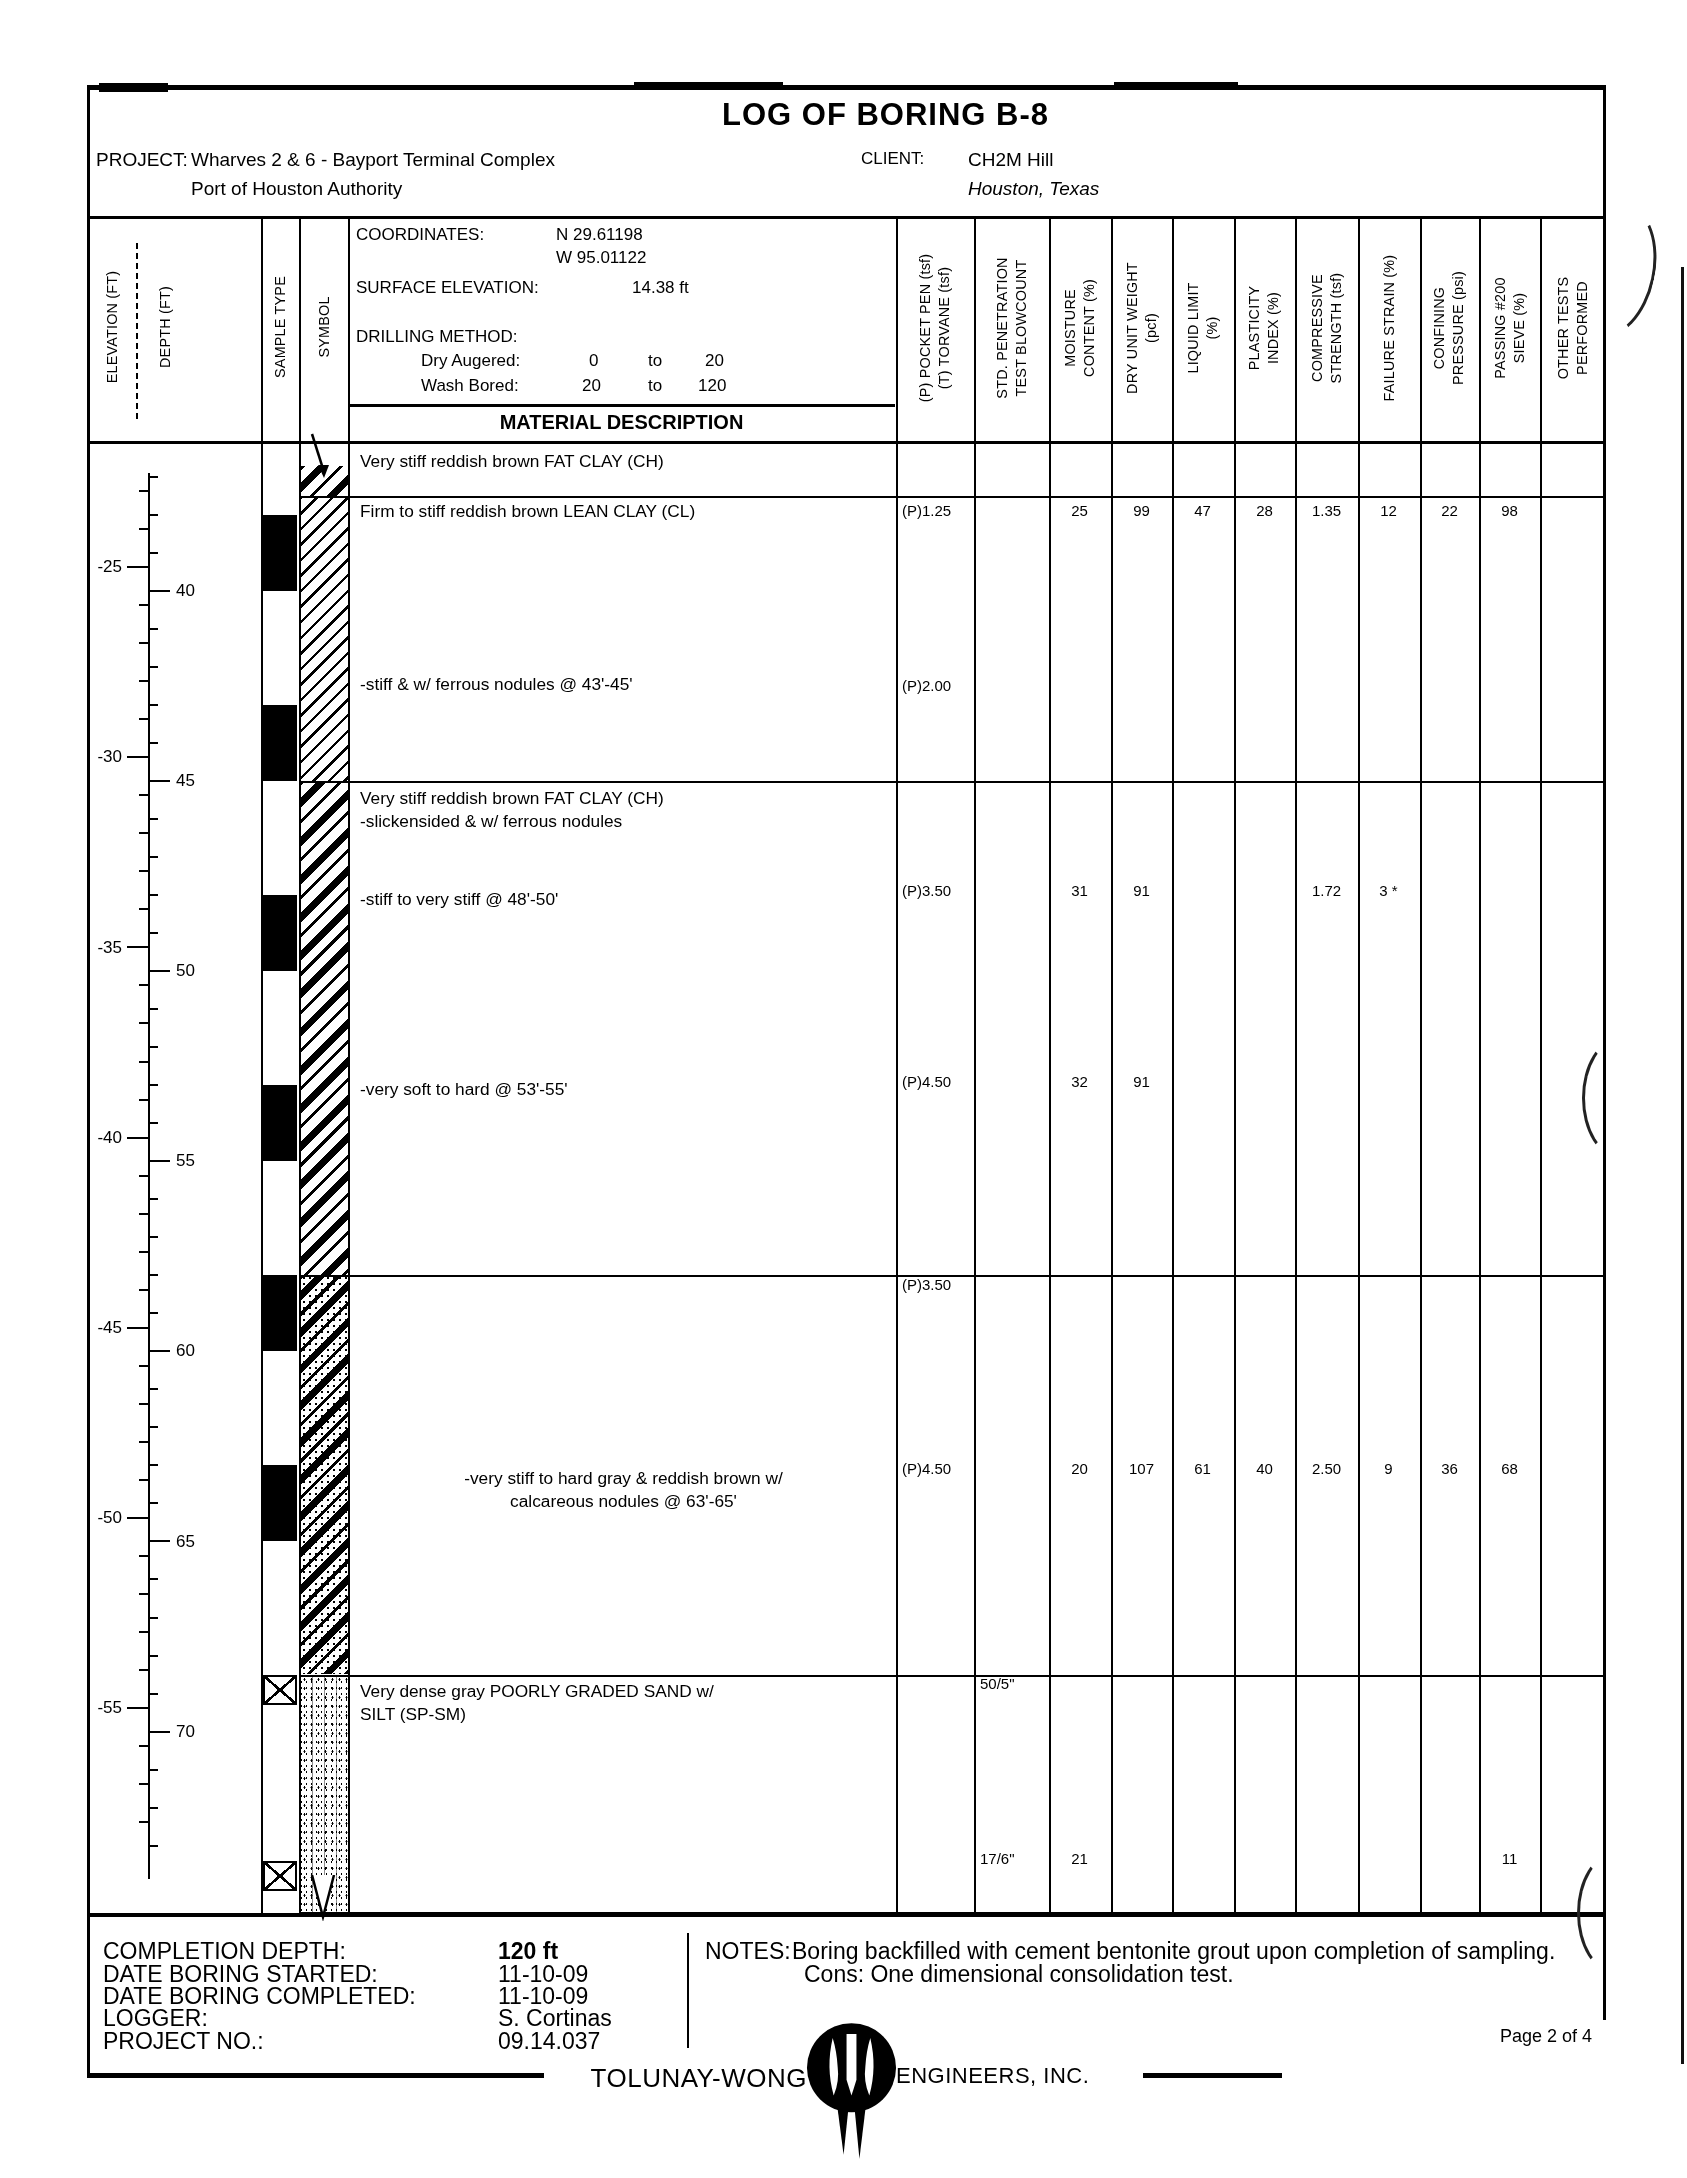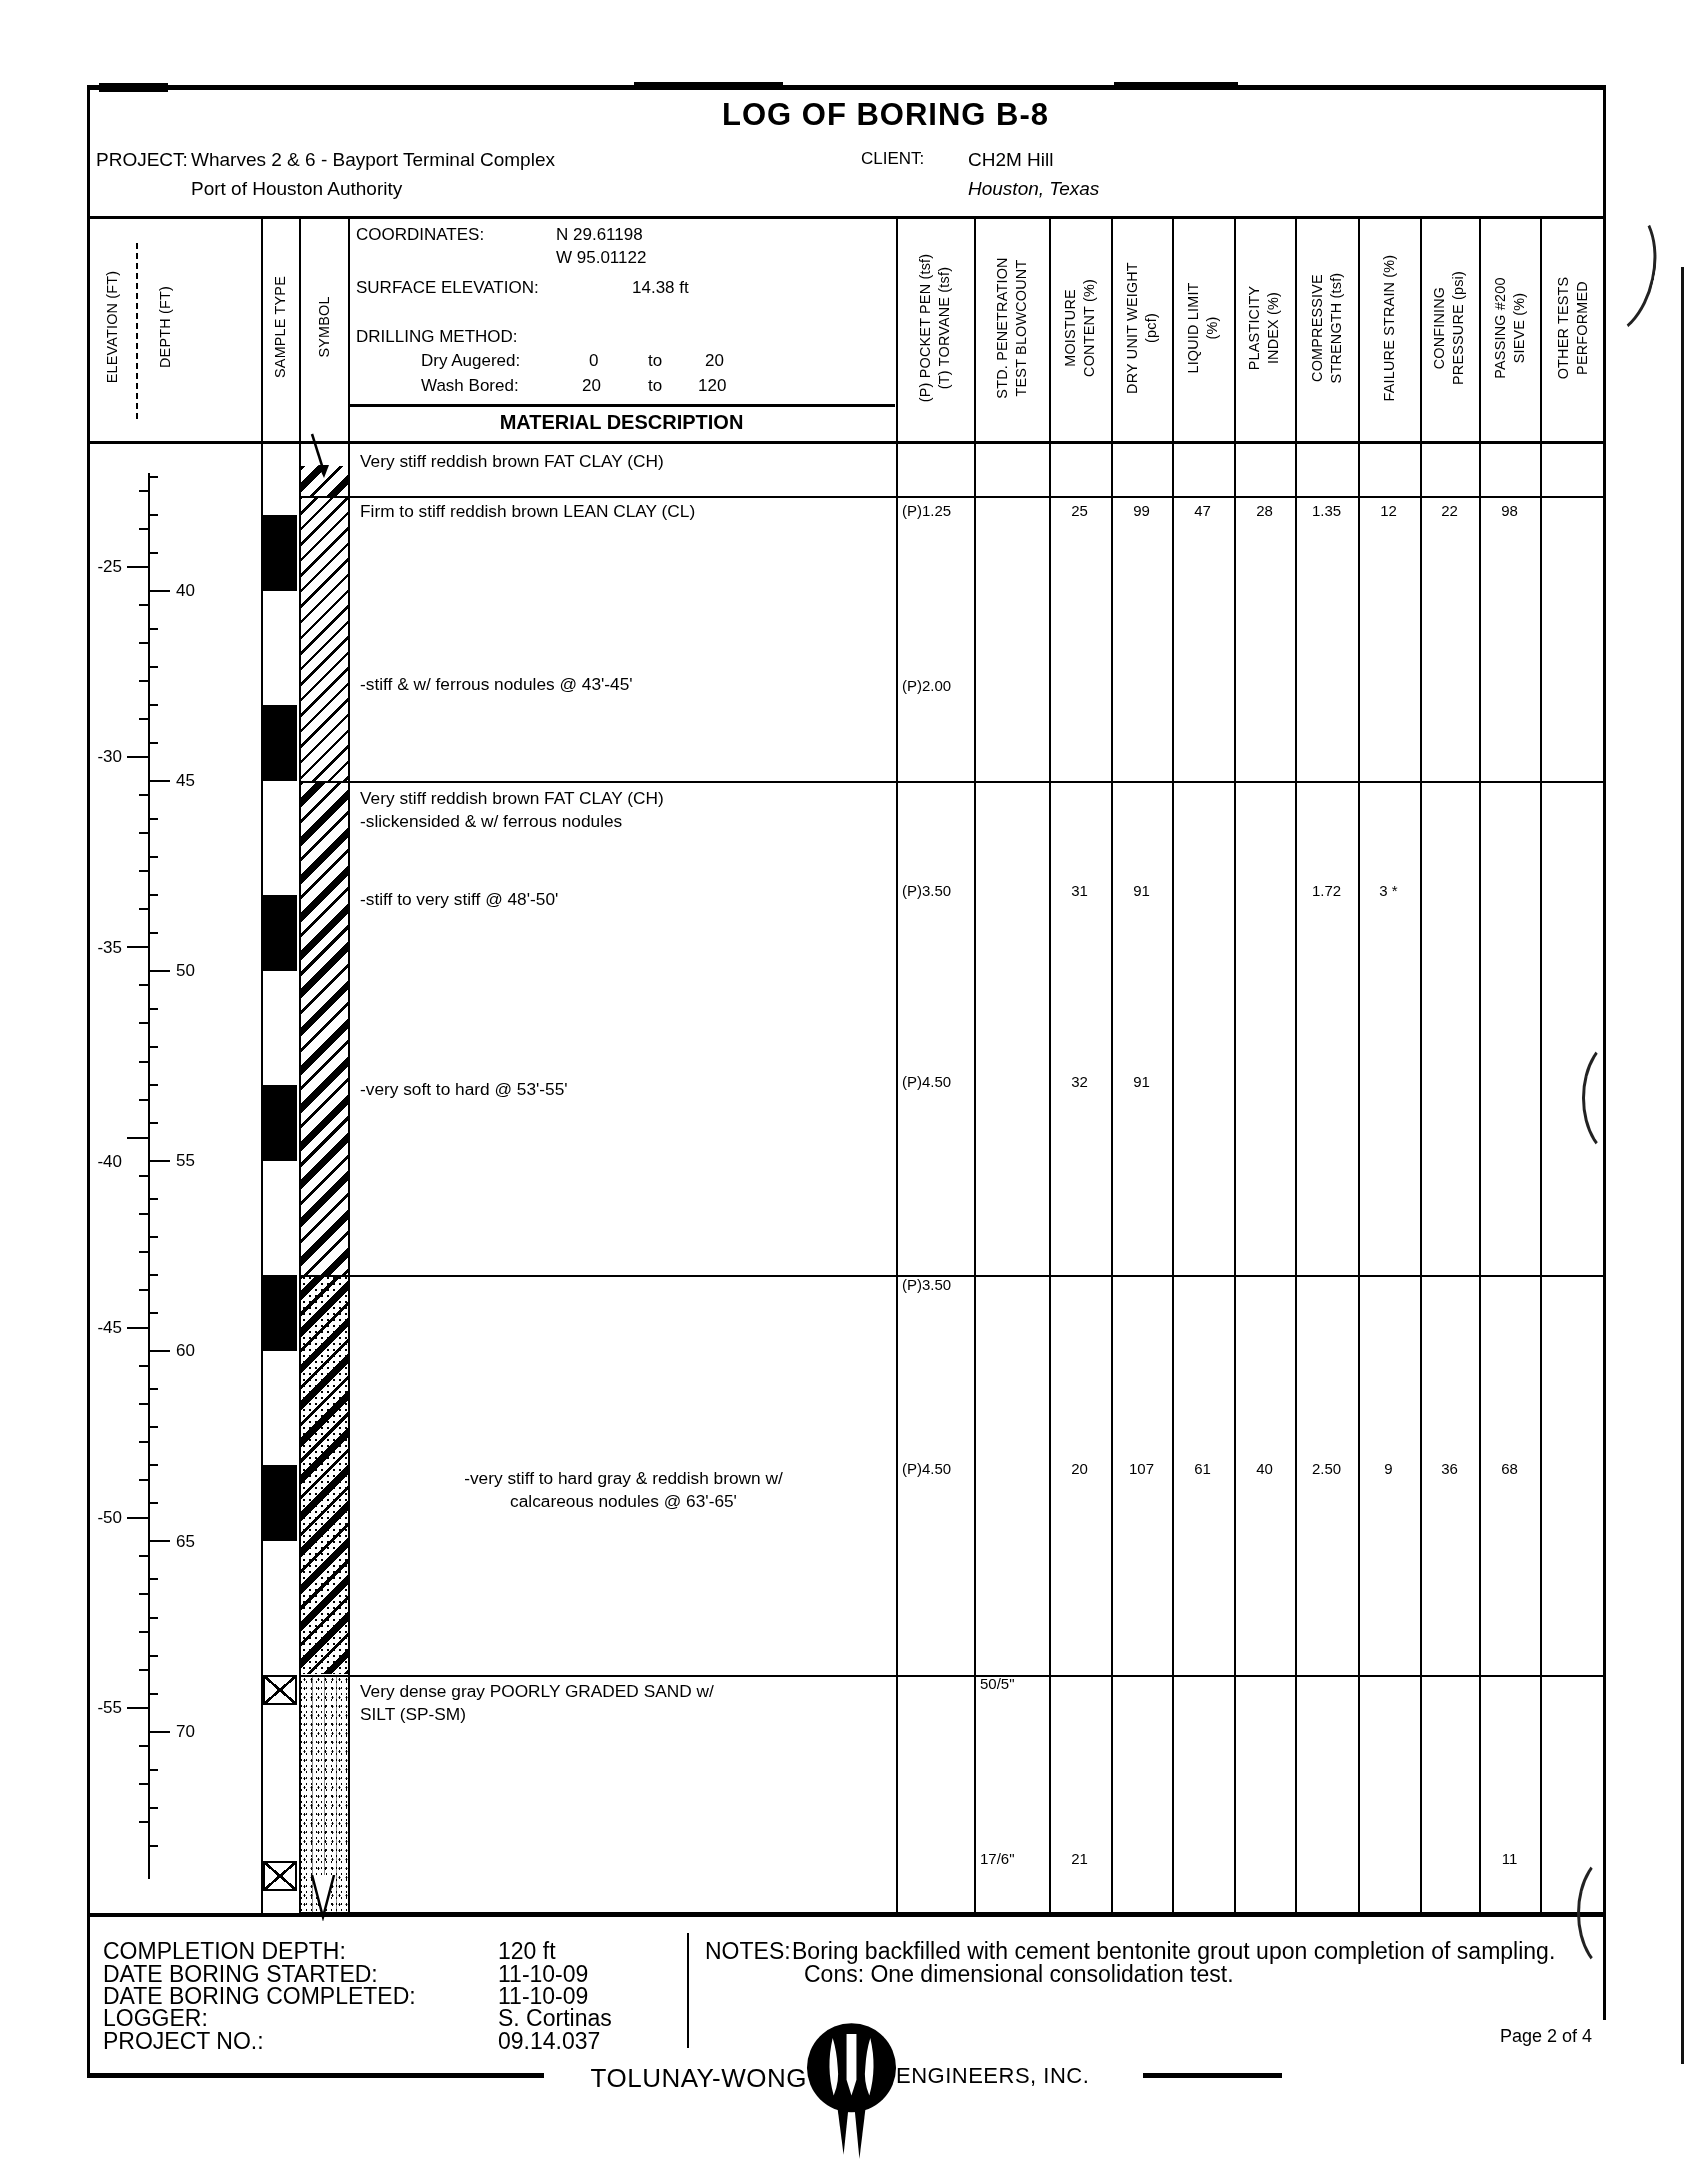--- a/index.html
+++ b/index.html
@@ -177,21 +177,21 @@
     <div class="hline" style="left: 139px; top: 832px; width: 9px; height: 2px;"></div>
     <div class="hline" style="left: 139px; top: 870px; width: 9px; height: 2px;"></div>
     <div class="hline" style="left: 139px; top: 908px; width: 9px; height: 2px;"></div>
     <div class="hline" style="left: 127px; top: 946px; width: 21px; height: 2px;"></div>
     <div class="txt" style="left: 57px; top: 938px; width: 65px; text-align: right; font-size: 17px;">-35</div>
     <div class="hline" style="left: 139px; top: 984px; width: 9px; height: 2px;"></div>
     <div class="hline" style="left: 139px; top: 1022px; width: 9px; height: 2px;"></div>
     <div class="hline" style="left: 139px; top: 1061px; width: 9px; height: 2px;"></div>
     <div class="hline" style="left: 139px; top: 1099px; width: 9px; height: 2px;"></div>
     <div class="hline" style="left: 127px; top: 1137px; width: 21px; height: 2px;"></div>
-    <div class="txt" style="left: 57px; top: 1128px; width: 65px; text-align: right; font-size: 17px; margin-top: 24px;">-40</div>
+    <div class="txt" style="left: 57px; top: 1128px; width: 65px; text-align: right; font-size: 17px;">-40</div>
     <div class="hline" style="left: 139px; top: 1175px; width: 9px; height: 2px;"></div>
     <div class="hline" style="left: 139px; top: 1213px; width: 9px; height: 2px;"></div>
     <div class="hline" style="left: 139px; top: 1251px; width: 9px; height: 2px;"></div>
     <div class="hline" style="left: 139px; top: 1289px; width: 9px; height: 2px;"></div>
     <div class="hline" style="left: 127px; top: 1327px; width: 21px; height: 2px;"></div>
     <div class="txt" style="left: 57px; top: 1318px; width: 65px; text-align: right; font-size: 17px;">-45</div>
     <div class="hline" style="left: 139px; top: 1365px; width: 9px; height: 2px;"></div>
     <div class="hline" style="left: 139px; top: 1403px; width: 9px; height: 2px;"></div>
     <div class="hline" style="left: 139px; top: 1441px; width: 9px; height: 2px;"></div>
     <div class="hline" style="left: 139px; top: 1479px; width: 9px; height: 2px;"></div>
@@ -333,21 +333,21 @@
   <line x1="12" y1="2" x2="24" y2="40" stroke="#000" stroke-width="2.5"></line>
   <path d="M24,46 L18,33 L29,33 Z" fill="#000"></path>
 </svg>
 <svg class="abs" style="left:302px;top:1875px;" width="44" height="46" viewBox="0 0 44 46">
   <polyline points="10,0 21,42 32,0" fill="#fff" stroke="#000" stroke-width="2.5"></polyline>
 </svg>
 
 <div class="vline" style="left:687px;top:1933px;width:2px;height:115px;"></div>
 <div id="footer-fields" class="abs" style="left:0;top:0;">
     <div class="txt ftlabel" style="left: 103px; top: 1938px;">COMPLETION DEPTH:</div>
-    <div class="txt ftlabel" style="left: 498px; top: 1938px;">120 ft</div>
+    <div class="txt ftlabel" style="left: 498px; top: 1938px; font-weight: bold;">120 ft</div>
     <div class="txt ftlabel" style="left: 103px; top: 1961px;">DATE BORING STARTED:</div>
     <div class="txt ftlabel" style="left: 498px; top: 1961px;">11-10-09</div>
     <div class="txt ftlabel" style="left: 103px; top: 1983px;">DATE BORING COMPLETED:</div>
     <div class="txt ftlabel" style="left: 498px; top: 1983px;">11-10-09</div>
     <div class="txt ftlabel" style="left: 103px; top: 2005px;">LOGGER:</div>
     <div class="txt ftlabel" style="left: 498px; top: 2005px;">S. Cortinas</div>
     <div class="txt ftlabel" style="left: 103px; top: 2028px;">PROJECT NO.:</div>
     <div class="txt ftlabel" style="left: 498px; top: 2028px;">09.14.037</div>
   </div>
 <div class="txt ftlabel" style="left:705px;top:1938px;">NOTES:</div>

